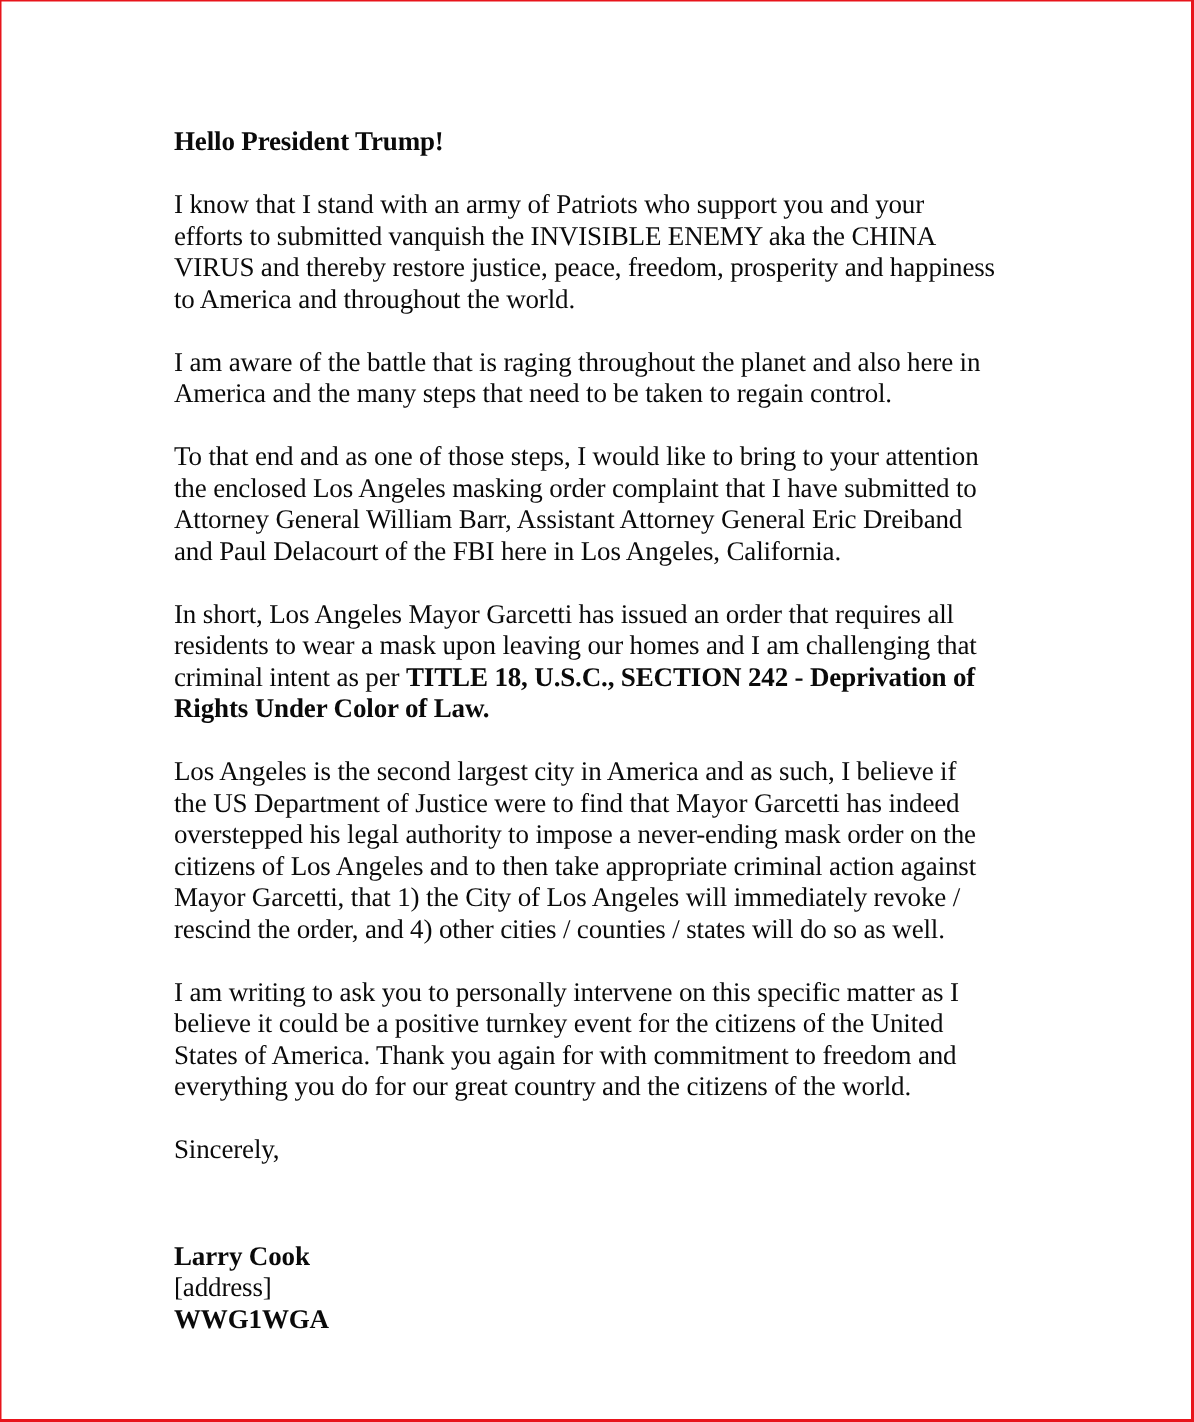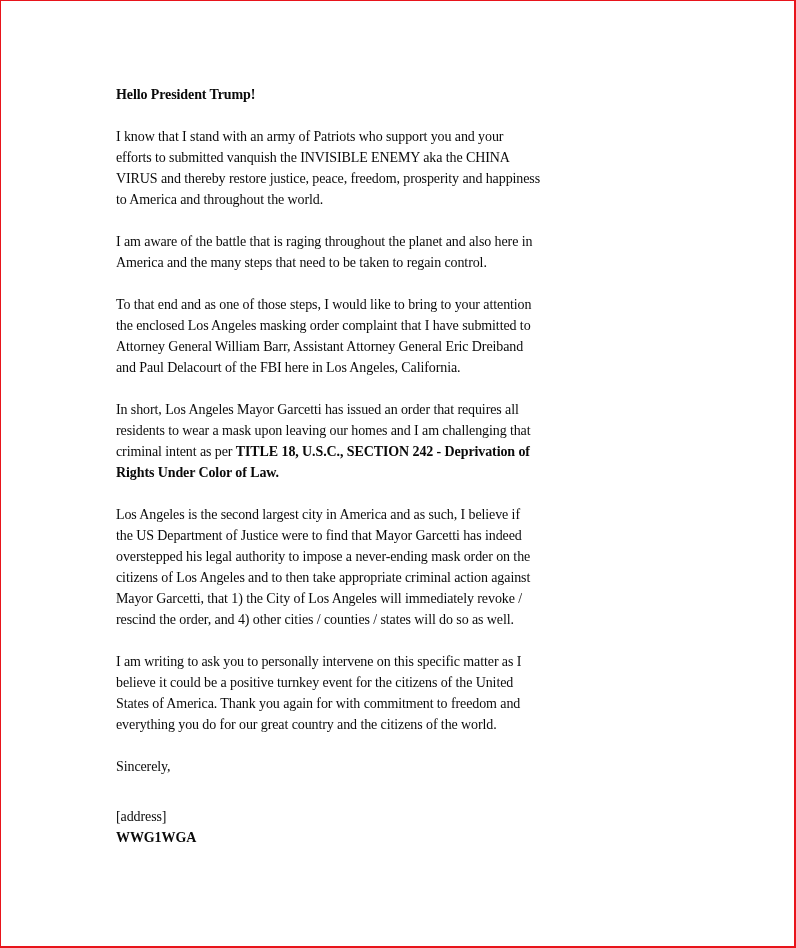--- a/index.html
+++ b/index.html
@@ -24,41 +24,41 @@
       border-bottom-width: 2px;
       box-sizing: content-box;
       background: #ffffff;
     }
     .letter {
       position: absolute;
       left: 116px;
       top: 84px;
       width: 640px;
       font-family: "Liberation Serif", "DejaVu Serif", serif;
-      font-size: 14px;
+      font-size: 18px;
       line-height: 21px;
       color: #0a0a0a;
       letter-spacing: -0.1px;
     }
     .line {
       display: block;
       white-space: nowrap;
       height: 21px;
     }
     .para {
       margin: 0 0 21px 0;
     }
     .bold {
       font-weight: bold;
     }
     .greeting {
       margin-bottom: 21px;
     }
     .closing {
-      margin-bottom: 29px;
+      margin-bottom: 50px;
     }
     .signature .line {
       height: 21px;
     }
   </style>
 </head>
 <body>
 
 <div class="frame"></div>
 
@@ -104,17 +104,18 @@
   <div class="para">
     <span class="line">I am writing to ask you to personally intervene on this specific matter as I</span>
     <span class="line">believe it could be a positive turnkey event for the citizens of the United</span>
     <span class="line">States of America. Thank you again for with commitment to freedom and</span>
     <span class="line">everything you do for our great country and the citizens of the world.</span>
   </div>
 
   <div class="line closing">Sincerely,</div>
 
   <div class="signature">
+    <span class="line bold">Larry Cook</span>
     <span class="line">[address]</span>
     <span class="line bold">WWG1WGA</span>
   </div>
 
 </div>
 
 </body></html>

